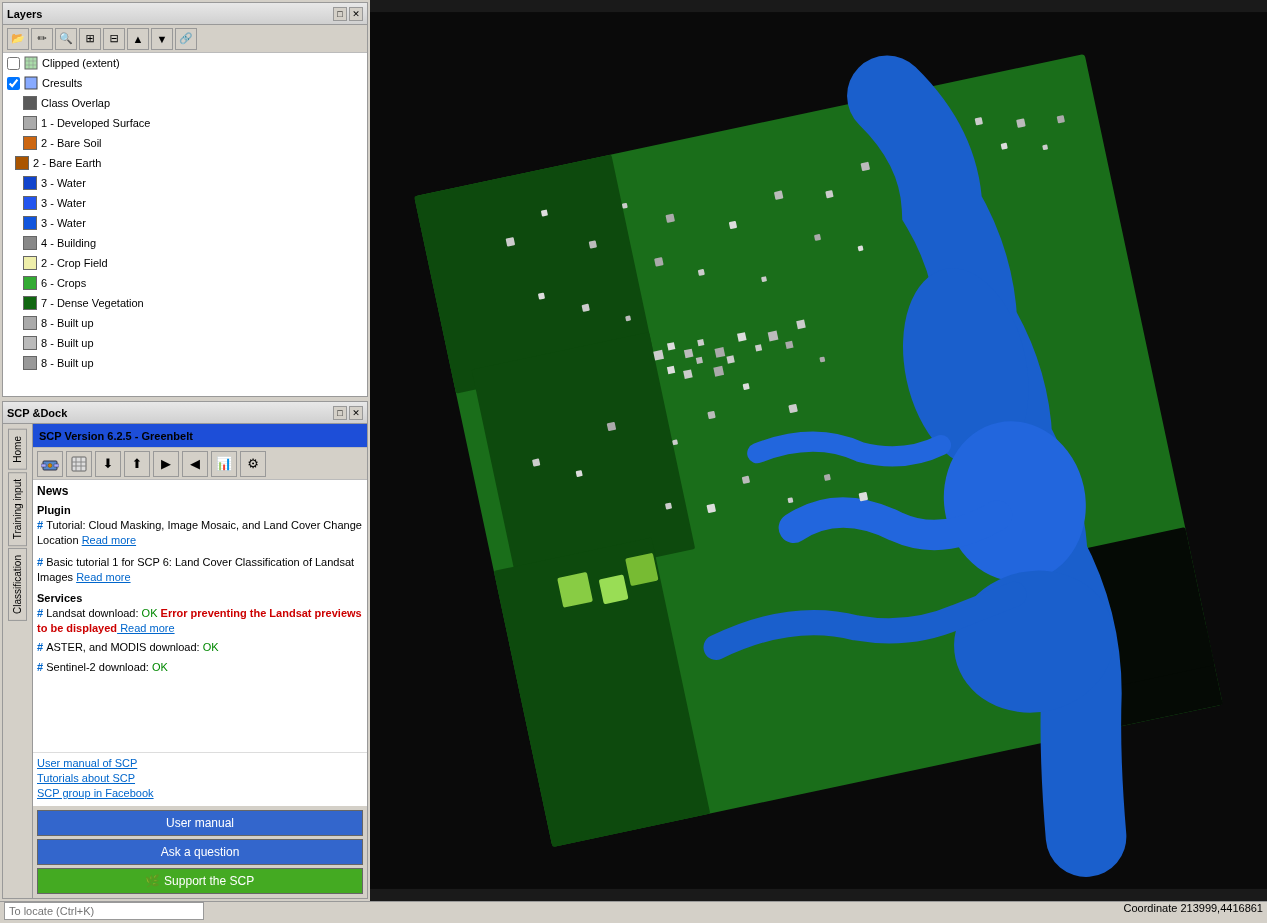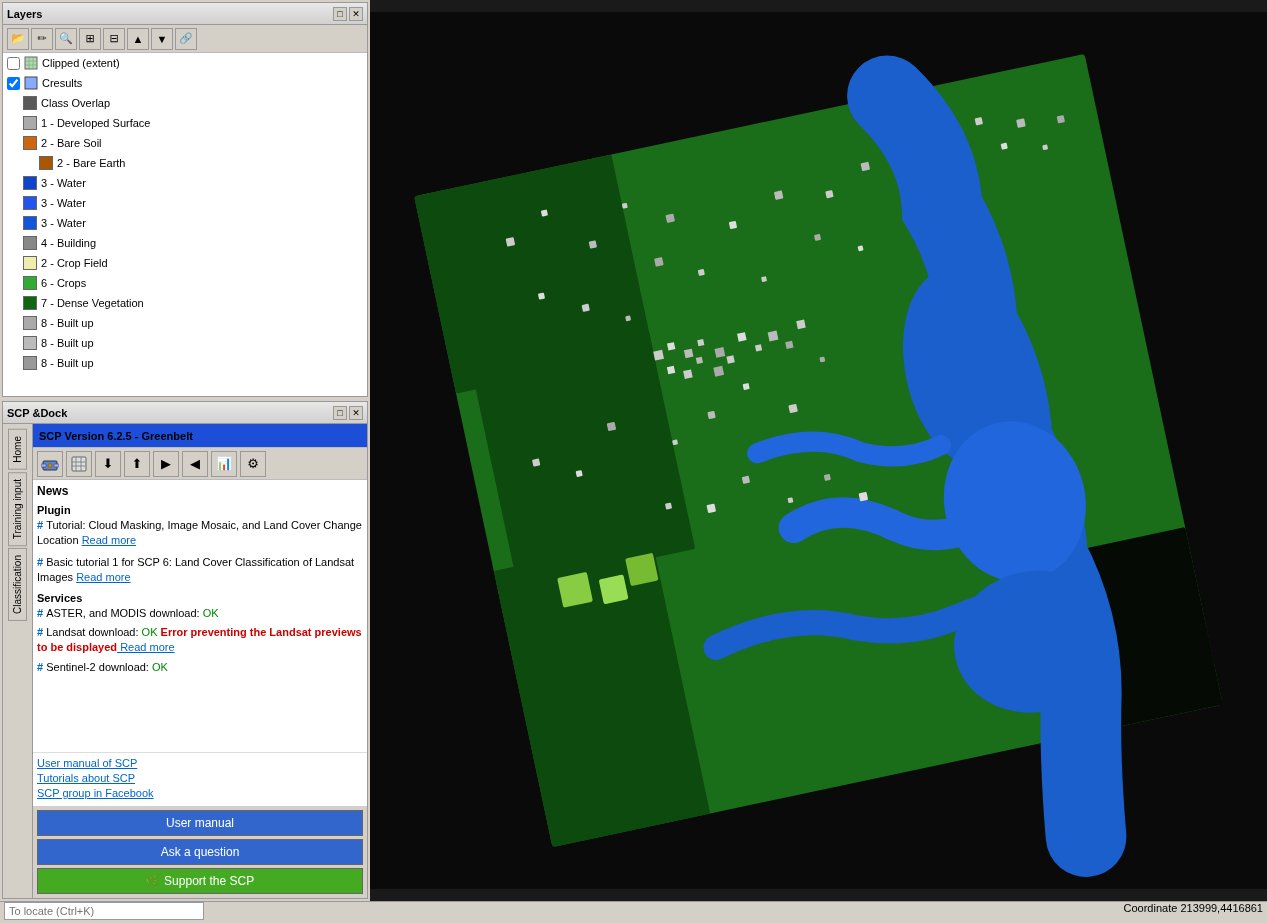--- a/index.html
+++ b/index.html
@@ -419,21 +419,21 @@
         <div class="layer-item" style="padding-left:20px">
           <div class="layer-color-box" style="background:#aaaaaa;"></div>
           <span class="layer-label">1 - Developed Surface</span>
         </div>
 
         <div class="layer-item" style="padding-left:20px">
           <div class="layer-color-box" style="background:#cc6611;"></div>
           <span class="layer-label">2 - Bare Soil</span>
         </div>
 
-        <div class="layer-item" style="padding-left:36px">
+        <div class="layer-item" style="padding-left:12px">
           <div class="layer-color-box" style="background:#aa5500;"></div>
           <span class="layer-label">2 - Bare Earth</span>
         </div>
 
         <div class="layer-item" style="padding-left:20px">
           <div class="layer-color-box" style="background:#1144cc;"></div>
           <span class="layer-label">3 - Water</span>
         </div>
 
         <div class="layer-item" style="padding-left:20px">
@@ -546,26 +546,26 @@
             <div class="news-item">
               <span class="news-hash"># </span>
               <span>Basic tutorial 1 for SCP 6: Land Cover Classification of Landsat Images</span>
               <a class="news-link">Read more</a>
             </div>
 
             <div class="news-category">Services</div>
 
             <div class="services-item">
               <span class="news-hash"># </span>
-              <span>ASTER, and MODIS download: </span><span class="ok-text">OK</span>
+              <span>Landsat download: </span><span class="ok-text">OK </span><span class="error-text">Error preventing the Landsat previews to be displayed</span><a class="news-link"> Read more</a>
             </div>
 
             <div class="services-item">
               <span class="news-hash"># </span>
-              <span>Landsat download: </span><span class="ok-text">OK </span><span class="error-text">Error preventing the Landsat previews to be displayed</span><a class="news-link"> Read more</a>
+              <span>ASTER, and MODIS download: </span><span class="ok-text">OK</span>
             </div>
 
             <div class="services-item">
               <span class="news-hash"># </span>
               <span>Sentinel-2 download: </span><span class="ok-text">OK</span>
             </div>
           </div>
 
           <div class="bottom-links">
             <a class="bottom-link">User manual of SCP</a>

